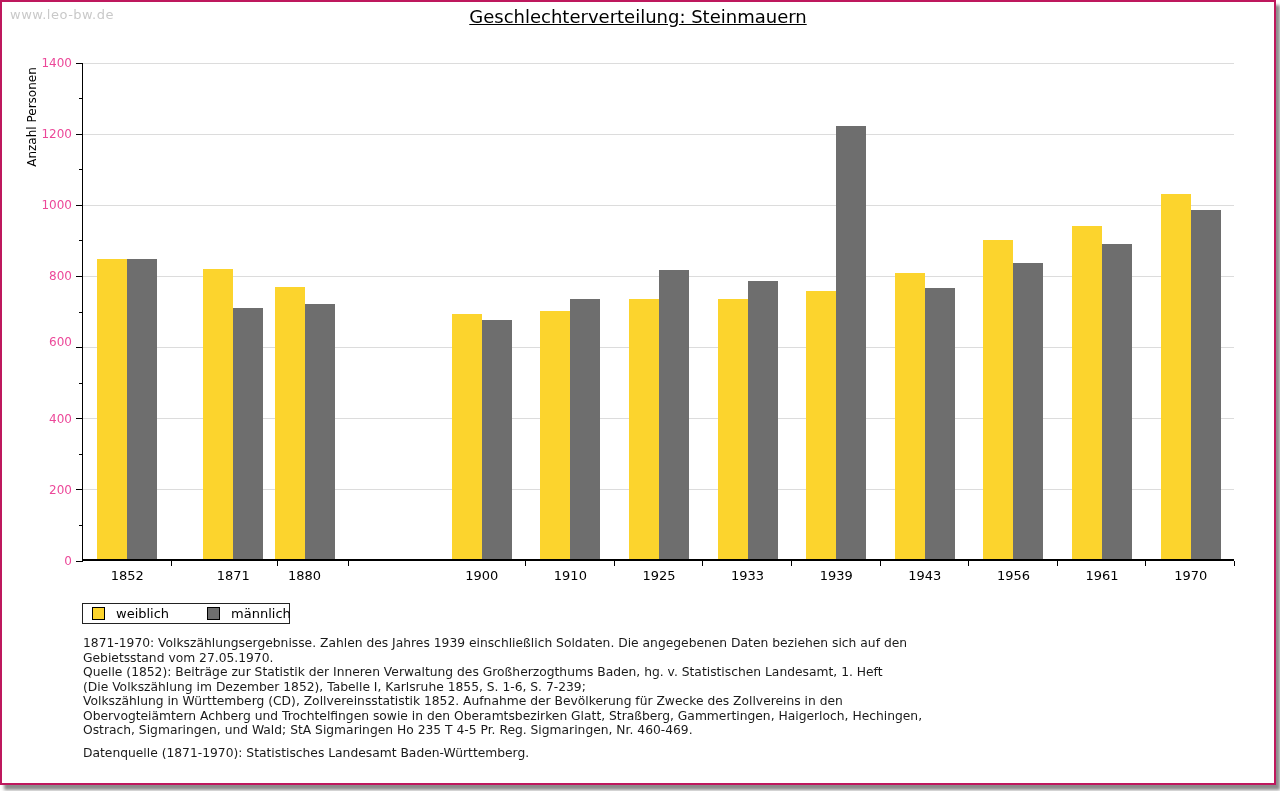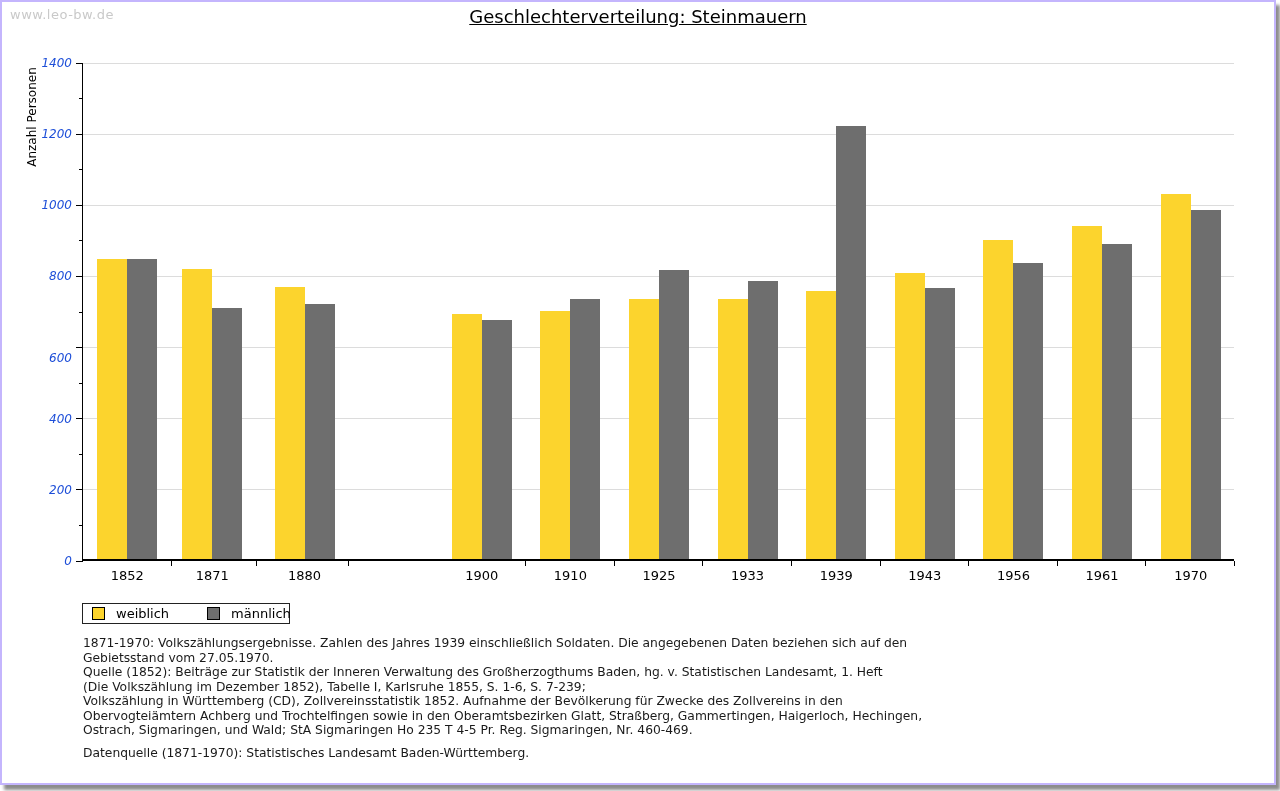--- a/index.html
+++ b/index.html
@@ -6,21 +6,21 @@
   html, body {
     width: 1280px; height: 791px;
     background: #ffffff;
     font-family: "DejaVu Sans", "Liberation Sans", sans-serif;
     overflow: hidden;
   }
   .card {
     position: absolute; left: 0; top: 0;
     width: 1276px; height: 785px;
     background: #ffffff;
-    border: 2px solid #c4b5fd;
+    border: 2px solid #be185d;
     box-shadow: 4px 5px 3px rgba(0,0,0,0.45);
   }
   .watermark {
     position: absolute; left: 8px; top: 5px;
     font-size: 13px; color: #c9c9c9; letter-spacing: 0.5px;
   }
   .title {
     position: absolute; top: 4px; left: 0; right: 0;
     text-align: center; font-size: 18px; color: #000; text-decoration: underline;
   }
@@ -41,21 +41,21 @@
   }
   .ytick-major {
     position: absolute; left: -7px; width: 7px; height: 1px; background: #000;
   }
   .ytick-minor {
     position: absolute; left: -4px; width: 4px; height: 1px; background: #000;
   }
   .ytick-label {
     position: absolute; right: 100%; margin-right: 11px;
     transform: translateY(-50%);
-    font-size: 12px; color: #1d4ed8; white-space: nowrap; font-style: italic;
+    font-size: 12px; color: #ec4899; white-space: nowrap;
   }
   .bar-group { position: absolute; bottom: 0; height: 100%; }
   .bar { position: absolute; bottom: 0; width: 30px; }
   .xtick {
     position: absolute; bottom: -7px; right: 0; width: 1px; height: 5px;
     background: #000;
   }
   .xlabel {
     position: absolute; bottom: -24px; left: 0; width: 100%;
     text-align: center; font-size: 13px; color: #000;
@@ -88,21 +88,21 @@
       <div class="ytick-major" style="top: 497.5px;"></div>
       <div class="ytick-label" style="top: 498px;">0</div>
       <div class="gridline" style="top: 426.357px; background: rgb(220, 220, 220);"></div>
       <div class="ytick-major" style="top: 426.357px;"></div>
       <div class="ytick-label" style="top: 426.857px;">200</div>
       <div class="gridline" style="top: 355.214px; background: rgb(220, 220, 220);"></div>
       <div class="ytick-major" style="top: 355.214px;"></div>
       <div class="ytick-label" style="top: 355.714px;">400</div>
       <div class="gridline" style="top: 284.071px; background: rgb(220, 220, 220);"></div>
       <div class="ytick-major" style="top: 284.071px;"></div>
-      <div class="ytick-label" style="top: 295px; text-align: center;">600</div>
+      <div class="ytick-label" style="top: 279px; text-align: center;">600</div>
       <div class="gridline" style="top: 212.929px; background: rgb(220, 220, 220);"></div>
       <div class="ytick-major" style="top: 212.929px;"></div>
       <div class="ytick-label" style="top: 213.429px;">800</div>
       <div class="gridline" style="top: 141.786px; background: rgb(220, 220, 220);"></div>
       <div class="ytick-major" style="top: 141.786px;"></div>
       <div class="ytick-label" style="top: 142.286px;">1000</div>
       <div class="gridline" style="top: 70.6429px; background: rgb(220, 220, 220);"></div>
       <div class="ytick-major" style="top: 70.6429px;"></div>
       <div class="ytick-label" style="top: 71.1429px;">1200</div>
       <div class="gridline" style="top: -0.5px; background: rgb(220, 220, 220);"></div>
@@ -114,21 +114,21 @@
       <div class="ytick-minor" style="top: 248.5px;"></div>
       <div class="ytick-minor" style="top: 177.357px;"></div>
       <div class="ytick-minor" style="top: 106.214px;"></div>
       <div class="ytick-minor" style="top: 35.0714px;"></div>
       <div class="bar-group" style="left: 0px; width: 88.6154px;">
         <div class="bar" title="1852 weiblich: 843" style="left: 14.3077px; width: 30px; height: 299.867px; background: rgb(252, 212, 45);"></div>
         <div class="bar" title="1852 männlich: 843" style="left: 44.3077px; width: 30px; height: 299.867px; background: rgb(110, 110, 110);"></div>
         <div class="xtick"></div>
         <div class="xlabel">1852</div>
       </div>
-      <div class="bar-group" style="left: 85px; width: 88.6154px; margin-top: 34px;">
+      <div class="bar-group" style="left: 106px; width: 88.6154px; margin-top: 34px;">
         <div class="bar" title="1871 weiblich: 815" style="left: 14.3077px; width: 30px; height: 289.907px; background: rgb(252, 212, 45);"></div>
         <div class="bar" title="1871 männlich: 706" style="left: 44.3077px; width: 30px; height: 251.134px; background: rgb(110, 110, 110);"></div>
         <div class="xtick"></div>
         <div class="xlabel">1871</div>
       </div>
       <div class="bar-group" style="left: 177.231px; width: 88.6154px;">
         <div class="bar" title="1880 weiblich: 764" style="left: 14.3077px; width: 30px; height: 271.766px; background: rgb(252, 212, 45);"></div>
         <div class="bar" title="1880 männlich: 716" style="left: 44.3077px; width: 30px; height: 254.691px; background: rgb(110, 110, 110);"></div>
         <div class="xtick"></div>
         <div class="xlabel">1880</div>

